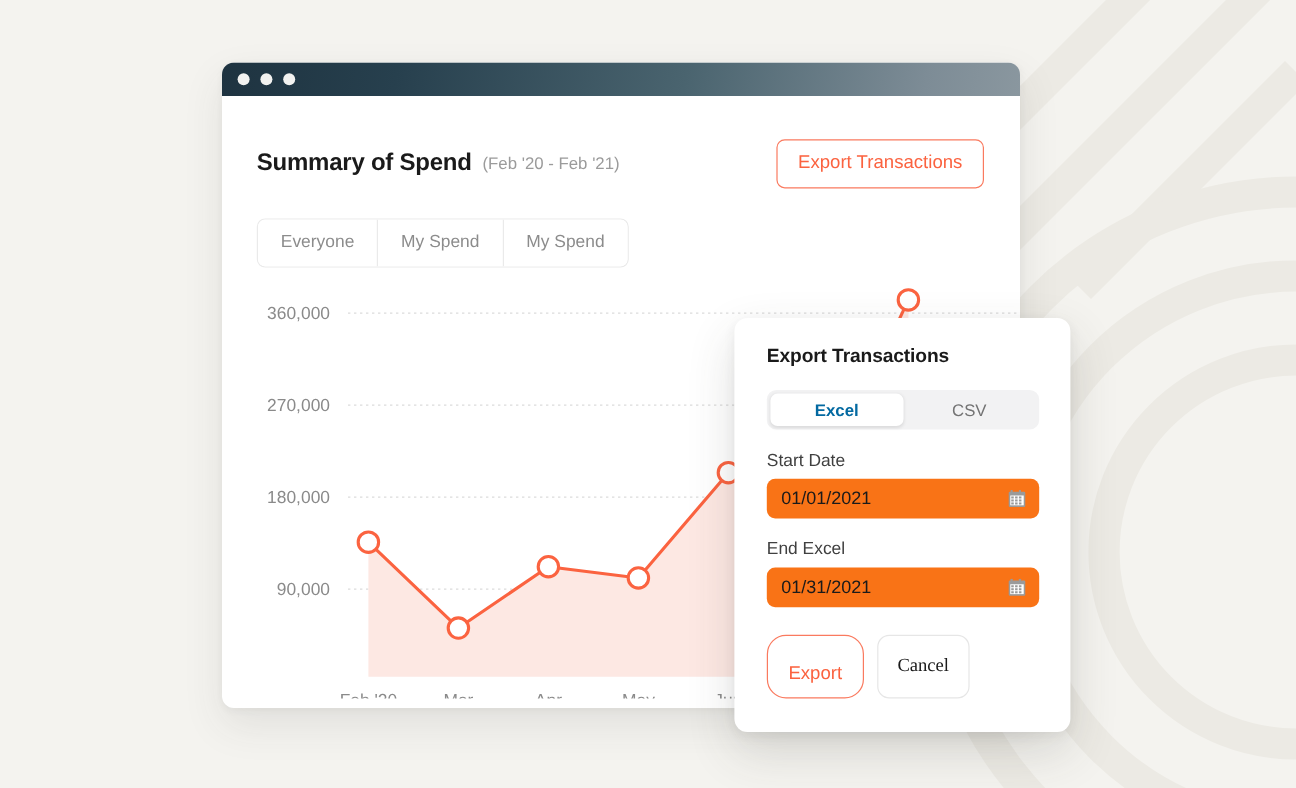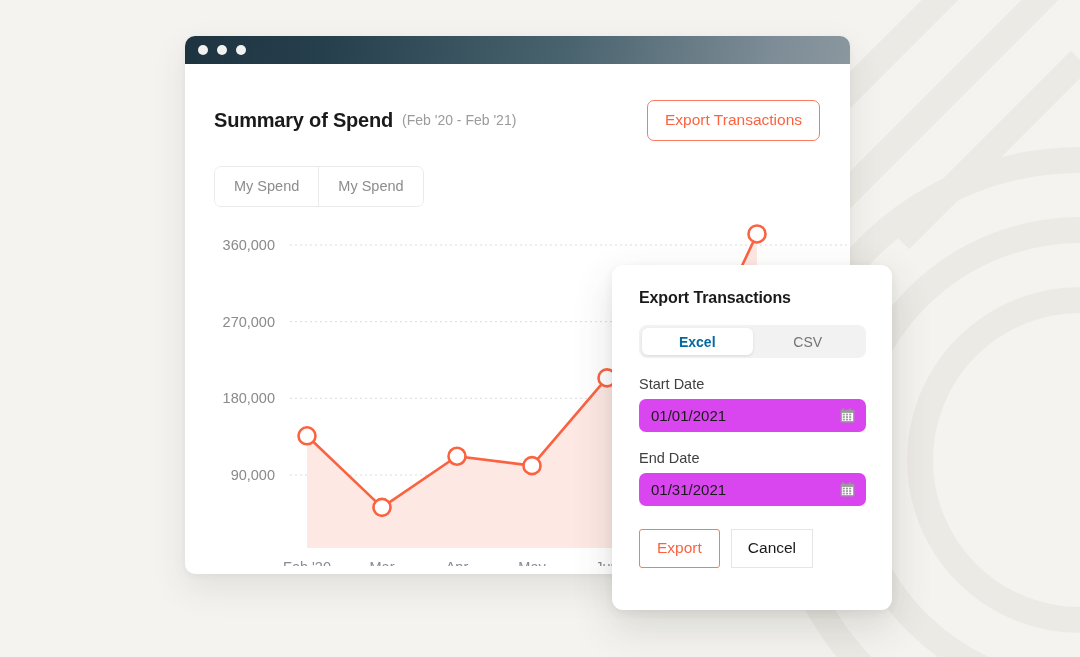--- a/index.html
+++ b/index.html
@@ -22,21 +22,21 @@
     inset: 0;
     width: 1080px;
     height: 657px;
     z-index: 0;
   }
 
   
   #window-card {
     position: absolute;
     left: 185px;
-    top: 36px;
+    top: 52px;
     width: 665px;
     height: 538px;
     background: #ffffff;
     border-radius: 10px;
     box-shadow: 0 14px 34px rgba(60,60,55,0.10), 0 2px 6px rgba(60,60,55,0.05);
     z-index: 1;
     overflow: hidden;
   }
 
   #title-bar {
@@ -176,21 +176,21 @@
   }
   .field-label {
     font-size: 14.5px;
     color: #404040;
     margin-top: 18px;
     margin-bottom: 7px;
   }
   .date-field {
     display: flex;
     align-items: center;
-    background: #d946ef;
+    background: #f97316;
     border-radius: 7px;
     height: 33px;
     padding: 0 11px 0 12px;
   }
   .date-value {
     font-size: 15px;
     color: #1a1a1a;
     flex: 1;
     font-family: "Liberation Sans", sans-serif;
   }
@@ -199,36 +199,36 @@
   #dialog-actions {
     display: flex;
     gap: 11px;
     margin-top: 23px;
   }
   #dialog-export-button {
     border: 1.6px solid #fa7a5f;
     color: #fb6340;
     background: #ffffff;
     font-size: 15.5px;
-    border-radius: 3px;
-    padding: 10px 17px 11px 17px;
+    border-radius: 16px;
+    padding: 24px 17px 11px 17px;
     cursor: pointer;
     line-height: 1;
     font-family: "Liberation Sans", sans-serif;
   }
   #dialog-cancel-button {
     border: 1.4px solid #e6e6e6;
     color: #1a1a1a;
     background: #ffffff;
     font-size: 15.5px;
-    border-radius: 0;
+    border-radius: 10px;
     padding: 10px 16px 11px 16px;
     cursor: pointer;
     line-height: 1;
-    font-family: Liberation Sans, sans-serif;
+    font-family: Liberation Serif, serif;
   }
 </style>
 </head>
 <body>
 
 <svg id="bg-pattern" viewBox="0 0 1080 657" preserveAspectRatio="none">
   <rect x="0" y="0" width="1080" height="657" fill="#f4f3ef"></rect>
   <g stroke="#eceae4" stroke-width="26" fill="none">
     <path d="M1080 -140 L760 180"></path>
     <path d="M1080 -40 L830 210"></path>
@@ -249,20 +249,21 @@
     <span class="dot"></span>
   </div>
 
   <div id="card-header">
     <span id="page-title">Summary of Spend</span>
     <span id="date-range">(Feb '20 - Feb '21)</span>
     <button id="export-transactions-button">Export Transactions</button>
   </div>
 
   <div id="tab-bar">
+    <div class="tab">Everyone</div>
     <div class="tab">My Spend</div>
     <div class="tab">My Spend</div>
   </div>
 
   <div id="chart-area">
     <svg id="chart-svg" width="665" height="345">
       <g id="gridlines">
           <line x1="105" x2="665" y1="254" y2="254" stroke="#dcdcdc" stroke-width="1" stroke-dasharray="2 3"></line>
           <line x1="105" x2="665" y1="177.33333333333331" y2="177.33333333333331" stroke="#dcdcdc" stroke-width="1" stroke-dasharray="2 3"></line>
           <line x1="105" x2="665" y1="100.66666666666666" y2="100.66666666666666" stroke="#dcdcdc" stroke-width="1" stroke-dasharray="2 3"></line>
@@ -321,21 +322,21 @@
           <rect x="5.9" y="8.2" width="2.1" height="1.7"></rect>
           <rect x="9.1" y="8.2" width="2.1" height="1.7"></rect>
           <rect x="2.7" y="10.7" width="2.1" height="1.7"></rect>
           <rect x="5.9" y="10.7" width="2.1" height="1.7"></rect>
           <rect x="9.1" y="10.7" width="2.1" height="1.7"></rect>
         </g>
       </svg>
     </span>
   </div>
 
-  <div class="field-label">End Date</div>
+  <div class="field-label">End Excel</div>
   <div class="date-field">
     <span class="date-value">01/31/2021</span>
     <span>
       <svg class="calendar-icon" width="15" height="15" viewBox="0 0 15 15">
         <rect x="2.2" y="0.3" width="1.7" height="2.6" rx="0.5" fill="#9a9a9a"></rect>
         <rect x="9.1" y="0.3" width="1.7" height="2.6" rx="0.5" fill="#9a9a9a"></rect>
         <rect x="0.6" y="1.8" width="13.8" height="12.6" rx="1" fill="#9a9a9a"></rect>
         <rect x="1.9" y="4.9" width="11.2" height="8.2" fill="#ffffff"></rect>
         <g fill="#9a9a9a">
           <rect x="2.7" y="5.7" width="2.1" height="1.7"></rect>

